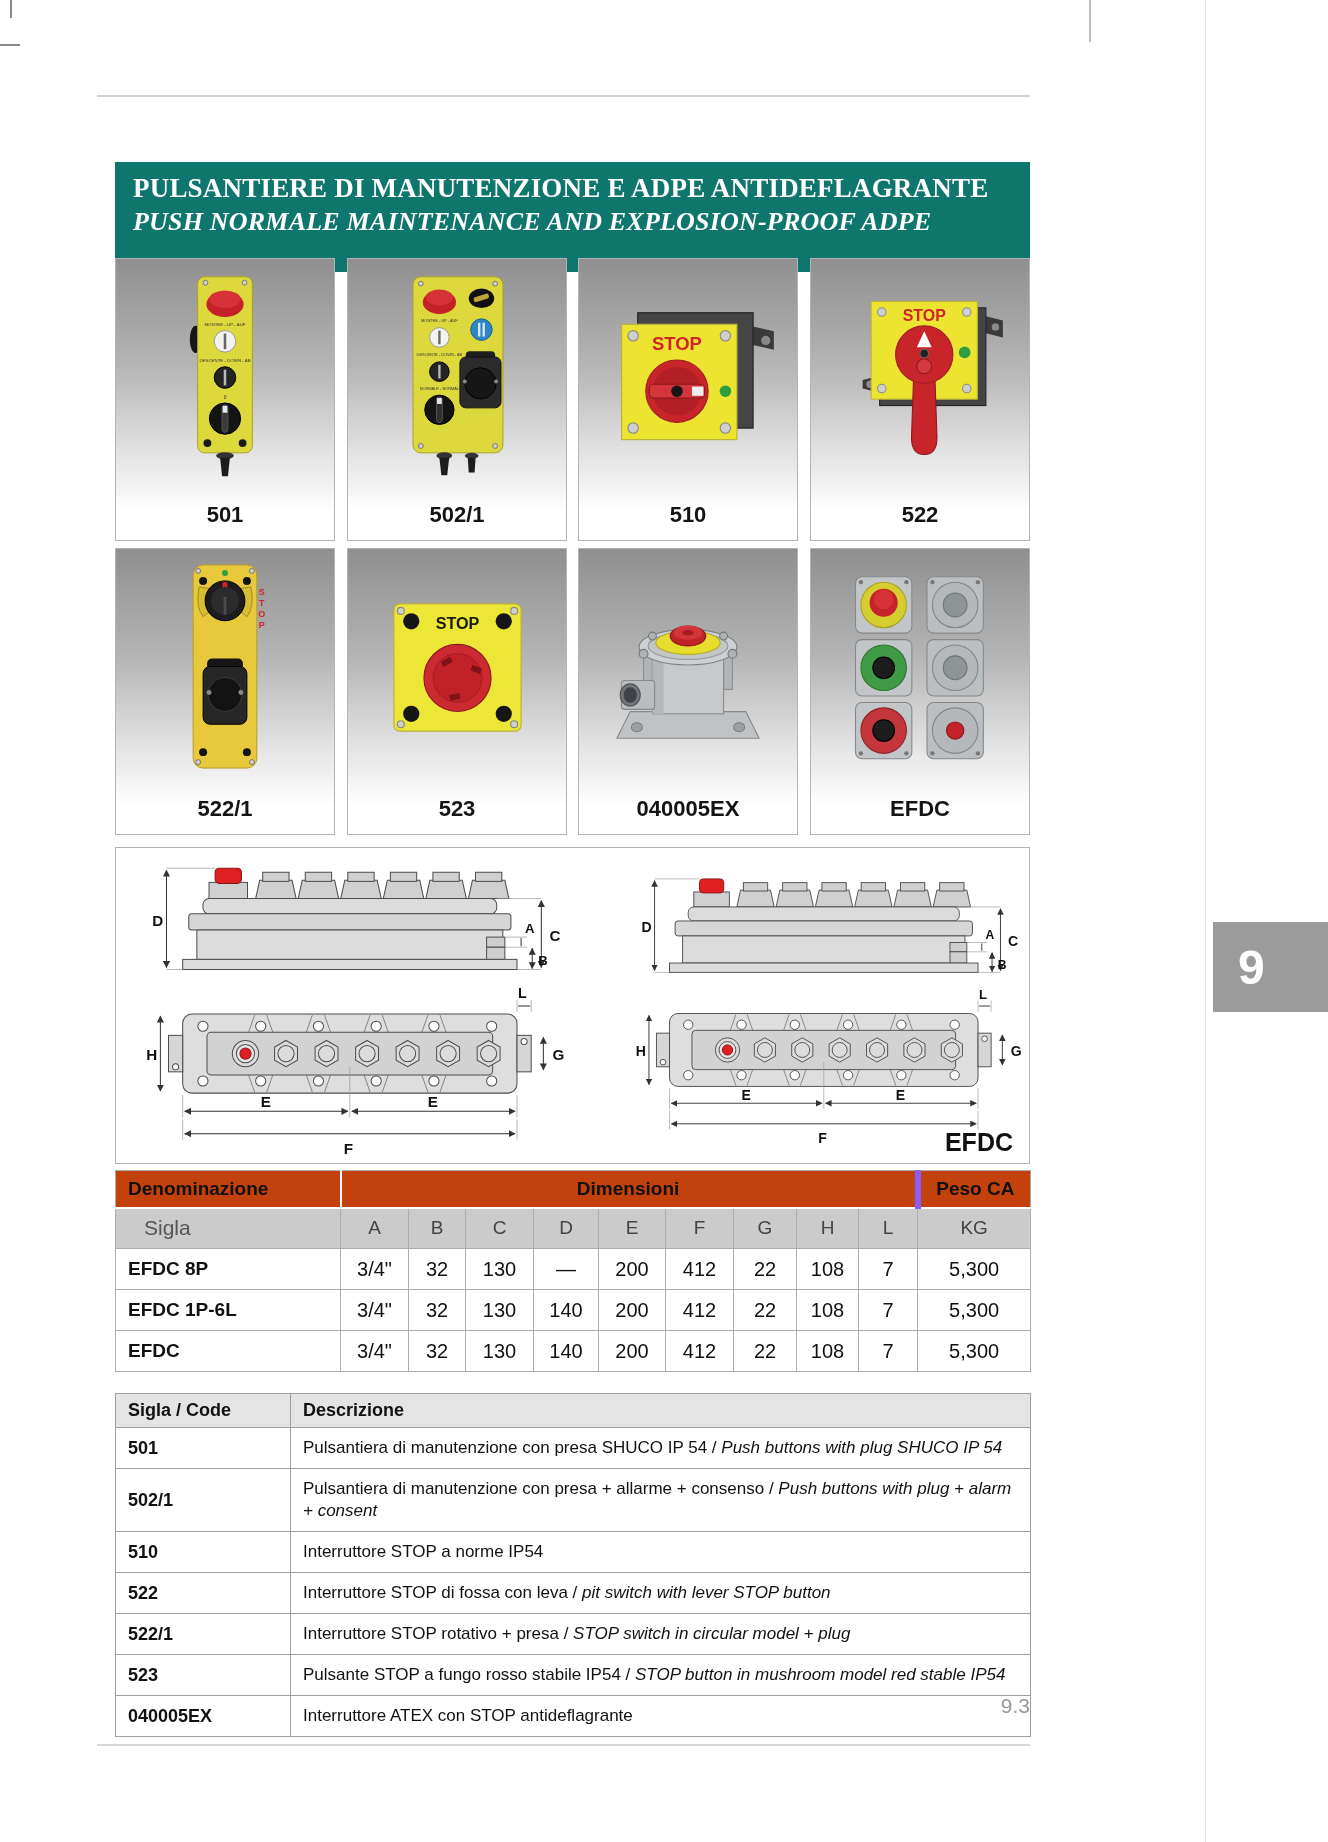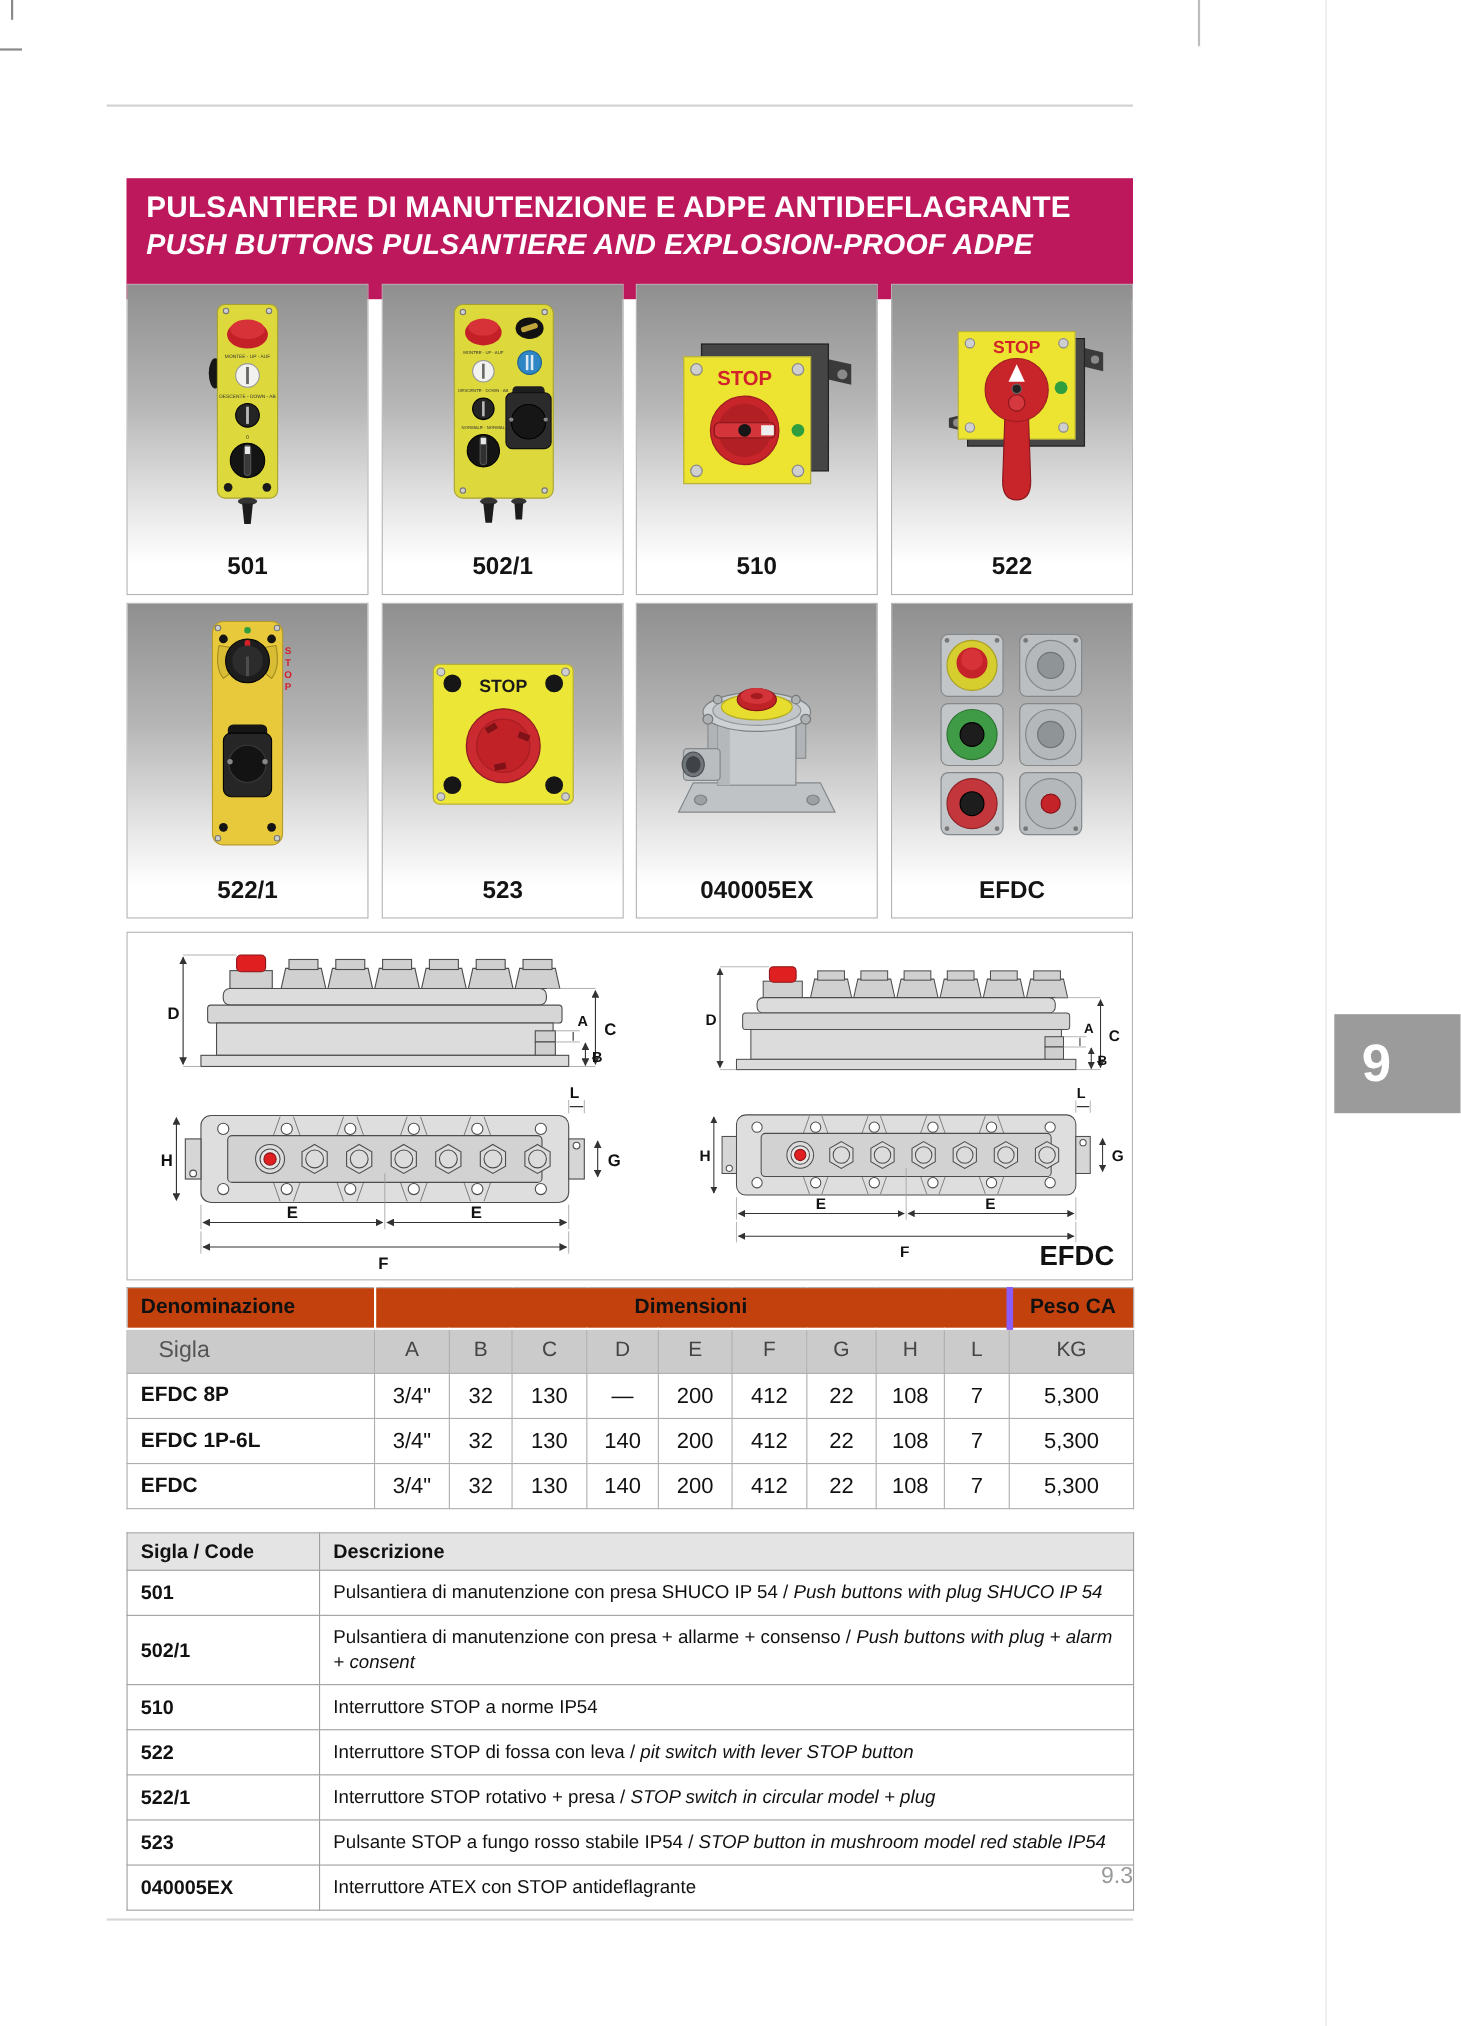--- a/index.html
+++ b/index.html
@@ -9,22 +9,22 @@
   
   .mark{position:absolute;background:#8a8a8a;}
   .crop-tl-v{left:10px;top:0;width:2px;height:18px;}
   .crop-tl-h{left:0;top:44px;width:20px;height:2px;}
   .crop-tr-v{left:1089px;top:0;width:2px;height:42px;background:#bdbdbd;}
   .right-rule{position:absolute;left:1205px;top:0;width:1px;height:1842px;background:#e4e4e4;}
   .top-rule{position:absolute;left:97px;top:95px;width:933px;height:2px;background:#d2d2d2;}
   .bottom-rule{position:absolute;left:97px;top:1744px;width:933px;height:2px;background:#d8d8d8;}
 
   
-  .banner{position:absolute;left:115px;top:162px;width:915px;height:110px;background:#be185d;
-          color:#fff;box-sizing:border-box;padding:9px 0 0 18px;}
+  .banner{position:absolute;left:115px;top:162px;width:915px;height:110px;background:#0f766e;
+          color:#fff;box-sizing:border-box;padding:9px 0 0 18px;font-family:Liberation Serif, serif;}
   .banner .l1{font-size:27px;font-weight:bold;line-height:34px;letter-spacing:.2px;}
   .banner .l2{font-size:26px;font-weight:bold;font-style:italic;line-height:34px;letter-spacing:.2px;}
 
   
   .cell{position:absolute;width:220px;box-sizing:border-box;border:1px solid #b3b3b3;
         background:linear-gradient(180deg,#8f8f8f 0%,#b5b5b5 38%,#e7e7e7 72%,#ffffff 90%);margin:0;}
   .c1{left:115px;top:258px;height:283px}.c2{left:347px;top:258px;height:283px}
   .c3{left:578px;top:258px;height:283px}.c4{left:810px;top:258px;height:283px}
   .c5{left:115px;top:548px;height:287px}.c6{left:347px;top:548px;height:287px}
   .c7{left:578px;top:548px;height:287px}.c8{left:810px;top:548px;height:287px}
@@ -77,21 +77,21 @@
 
   <div class="mark crop-tl-v"></div>
   <div class="mark crop-tl-h"></div>
   <div class="mark crop-tr-v"></div>
   <div class="right-rule"></div>
   <div class="top-rule"></div>
   <div class="bottom-rule"></div>
 
   <header class="banner">
     <div class="l1">PULSANTIERE DI MANUTENZIONE E ADPE ANTIDEFLAGRANTE</div>
-    <div class="l2">PUSH BUTTONS PULSANTIERE AND EXPLOSION-PROOF ADPE</div>
+    <div class="l2">PUSH NORMALE MAINTENANCE AND EXPLOSION-PROOF ADPE</div>
   </header>
 
   <figure class="cell c1">
     <div class="photo">
       <svg viewBox="0 0 120 225" width="120" height="220">
         <ellipse cx="30" cy="72" rx="6" ry="14" fill="#161616"></ellipse>
         <rect x="32" y="8" width="56" height="180" rx="7" fill="#ddd83b" stroke="#a7a22a"></rect>
         <circle cx="40" cy="14" r="2.5" fill="#cfcfcf" stroke="#777"></circle>
           <circle cx="80" cy="14" r="2.5" fill="#cfcfcf" stroke="#777"></circle>
         <circle cx="42" cy="178" r="4" fill="#1a1a1a"></circle>

